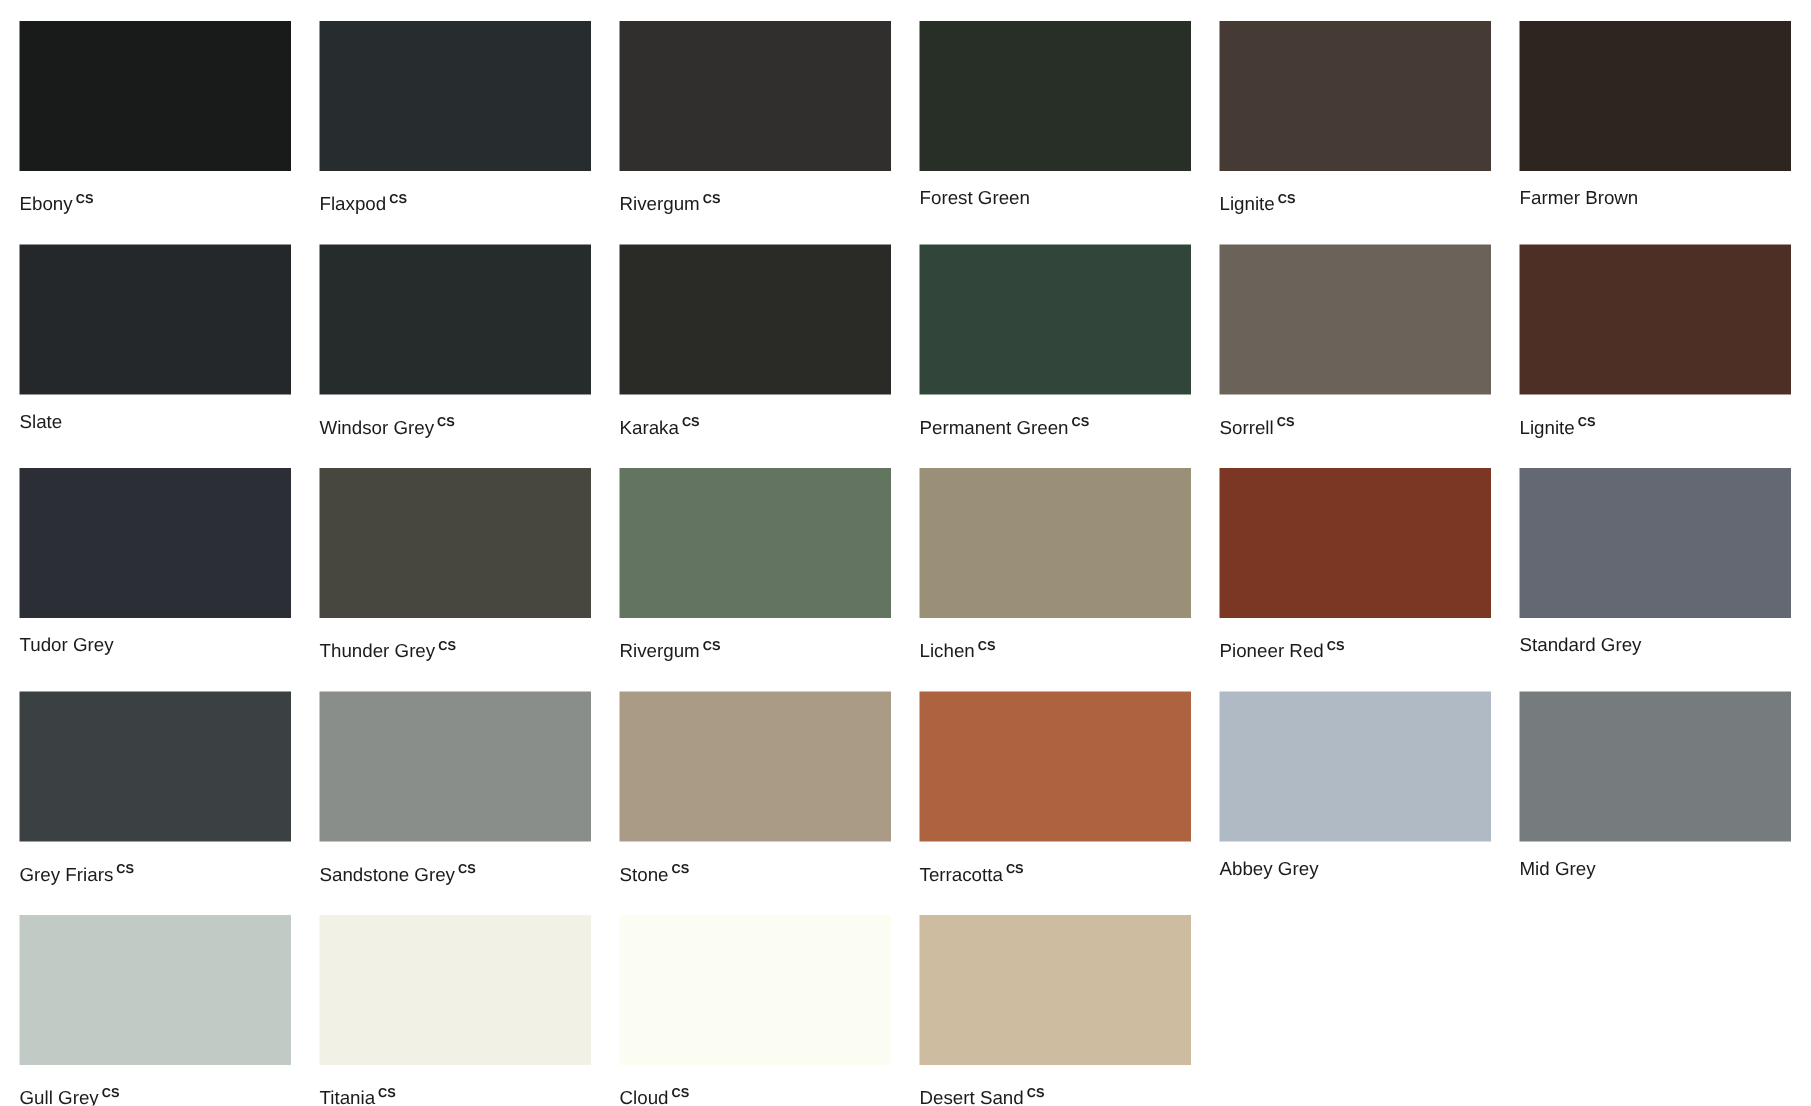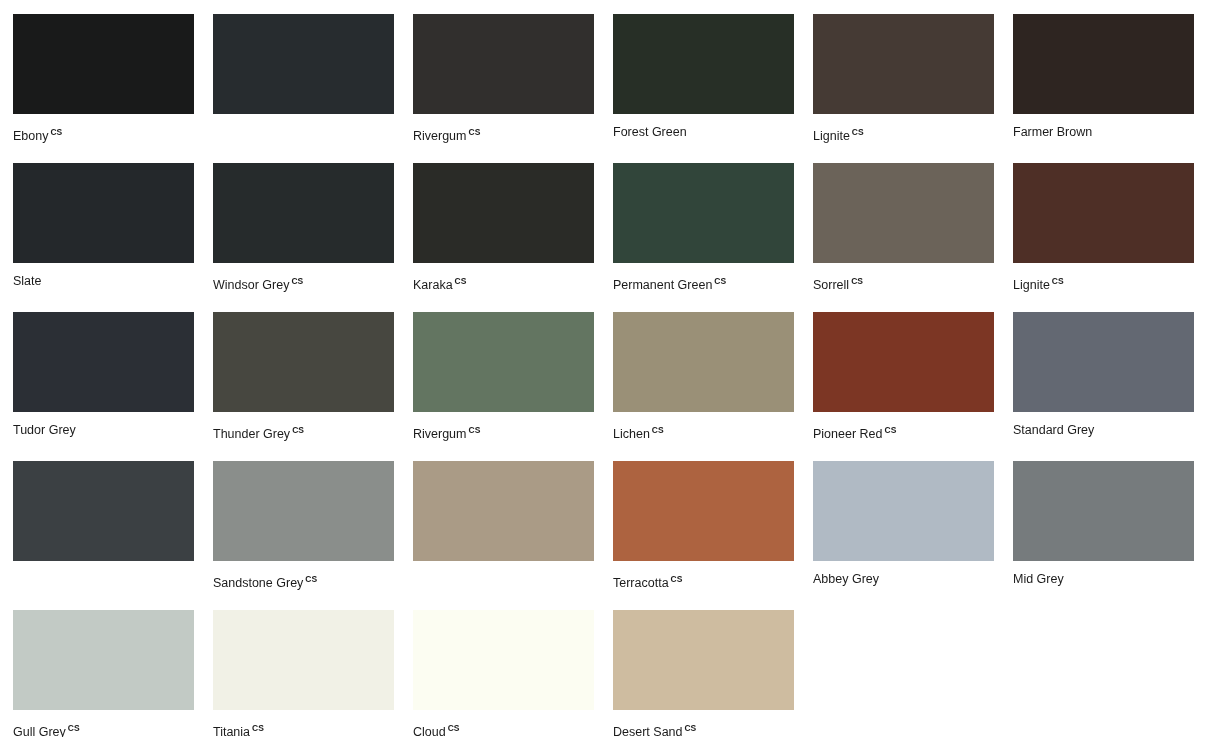--- a/index.html
+++ b/index.html
@@ -52,20 +52,21 @@
 </head>
 <body>
 
 <main id="palette-grid">
     <div class="swatch-cell">
       <div class="swatch-chip" style="background-color: rgb(25, 26, 26);"></div>
       <div class="swatch-label"><span>Ebony</span><span class="cs-mark">CS</span></div>
     </div>
     <div class="swatch-cell">
       <div class="swatch-chip" style="background-color: rgb(39, 44, 47);"></div>
+      <div class="swatch-label"><span>Flaxpod</span><span class="cs-mark">CS</span></div>
     </div>
     <div class="swatch-cell">
       <div class="swatch-chip" style="background-color: rgb(49, 47, 45);"></div>
       <div class="swatch-label"><span>Rivergum</span><span class="cs-mark">CS</span></div>
     </div>
     <div class="swatch-cell">
       <div class="swatch-chip" style="background-color: rgb(39, 47, 38);"></div>
       <div class="swatch-label"><span>Forest Green</span></div>
     </div>
     <div class="swatch-cell">
@@ -119,27 +120,29 @@
     <div class="swatch-cell">
       <div class="swatch-chip" style="background-color: rgb(124, 54, 36);"></div>
       <div class="swatch-label"><span>Pioneer Red</span><span class="cs-mark">CS</span></div>
     </div>
     <div class="swatch-cell">
       <div class="swatch-chip" style="background-color: rgb(99, 104, 114);"></div>
       <div class="swatch-label"><span>Standard Grey</span></div>
     </div>
     <div class="swatch-cell">
       <div class="swatch-chip" style="background-color: rgb(59, 64, 67);"></div>
+      <div class="swatch-label"><span>Grey Friars</span><span class="cs-mark">CS</span></div>
     </div>
     <div class="swatch-cell">
       <div class="swatch-chip" style="background-color: rgb(138, 142, 139);"></div>
       <div class="swatch-label"><span>Sandstone Grey</span><span class="cs-mark">CS</span></div>
     </div>
     <div class="swatch-cell">
       <div class="swatch-chip" style="background-color: rgb(170, 155, 134);"></div>
+      <div class="swatch-label"><span>Stone</span><span class="cs-mark">CS</span></div>
     </div>
     <div class="swatch-cell">
       <div class="swatch-chip" style="background-color: rgb(173, 99, 64);"></div>
       <div class="swatch-label"><span>Terracotta</span><span class="cs-mark">CS</span></div>
     </div>
     <div class="swatch-cell">
       <div class="swatch-chip" style="background-color: rgb(176, 186, 196);"></div>
       <div class="swatch-label"><span>Abbey Grey</span></div>
     </div>
     <div class="swatch-cell">

